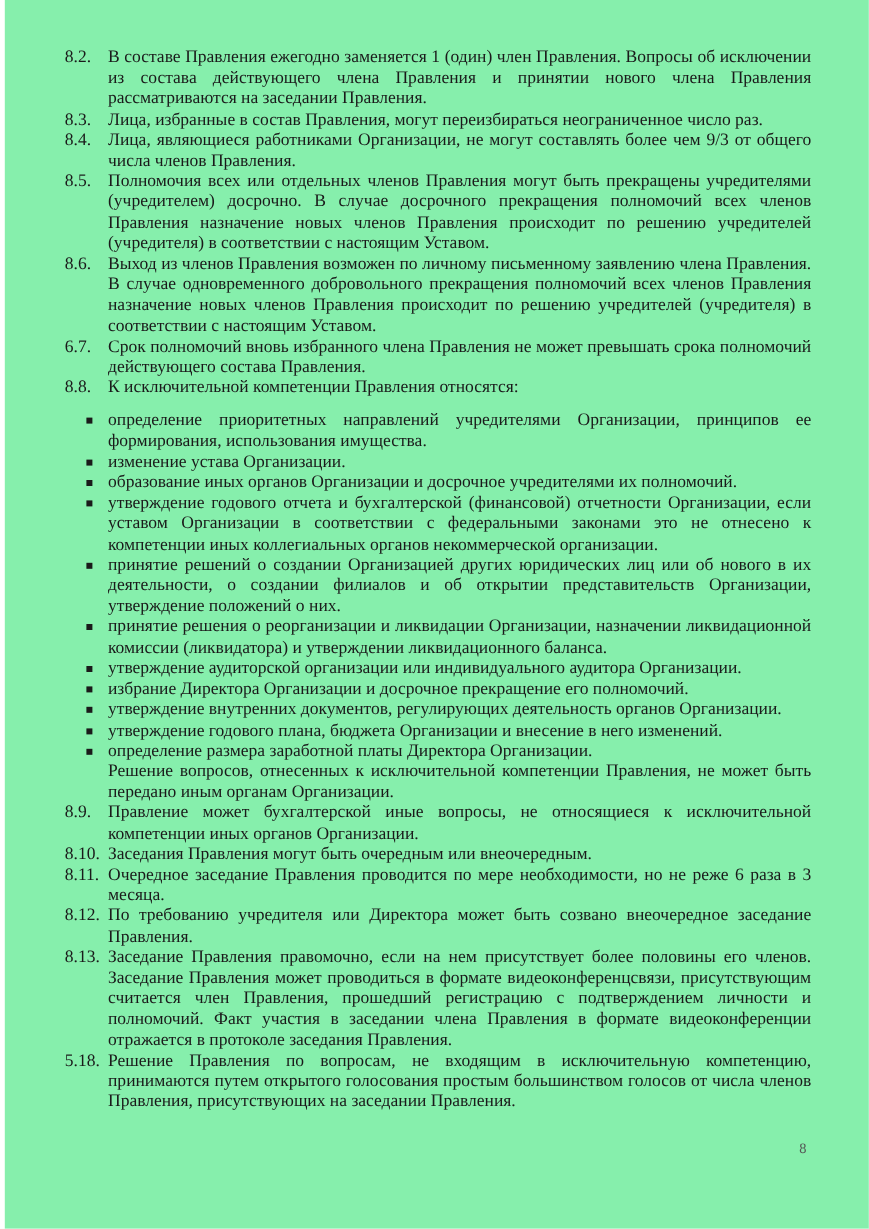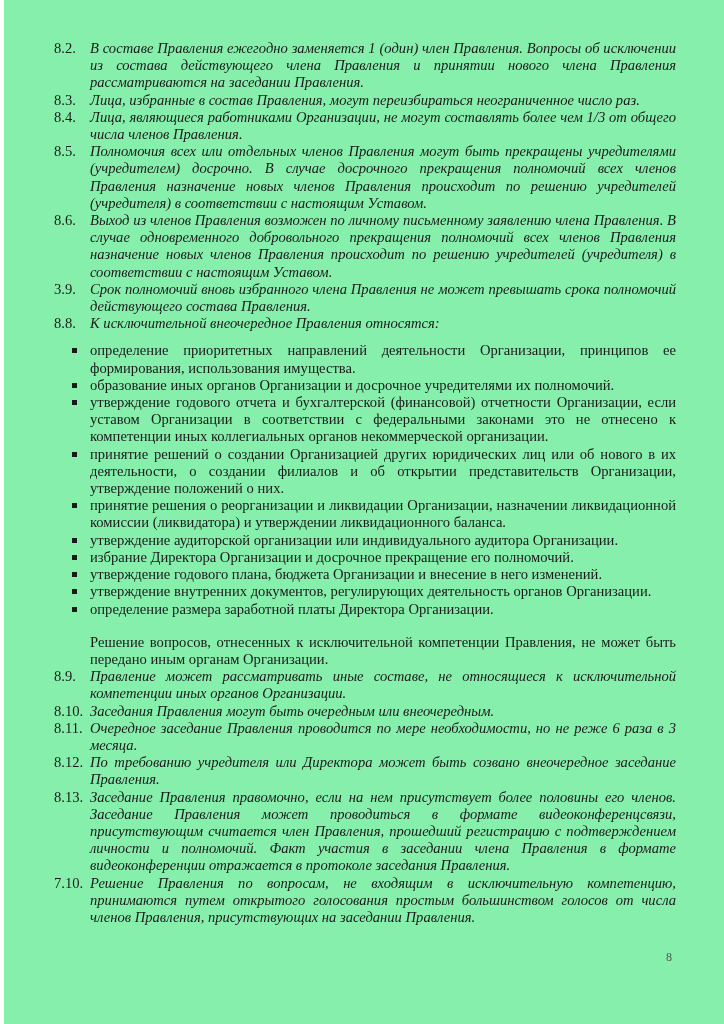--- a/index.html
+++ b/index.html
@@ -3,99 +3,99 @@
 <meta charset="utf-8">
 <style>
   html, body { margin: 0; padding: 0; background: #ffffff; }
   body { width: 724px; height: 1024px; position: relative; overflow: hidden;
          font-family: "Liberation Serif", "DejaVu Serif", serif; color: #1a1a1a; }
   .page { position: absolute; left: 4px; top: 0; width: 724px; height: 1024px; background: #86efac; }
   .content { position: absolute; left: 50px; top: 40px; width: 622px;
              font-size: 14.6px; line-height: 17.2px; }
   .item { position: relative; padding-left: 36px; text-align: justify; }
   .item .num { position: absolute; left: 0; top: 0; width: 36px; text-align: left; }
-  .item .txt { display: block; text-align: justify; font-style: italic; }
+  .item .txt { display: block; text-align: justify; }
   .bullets { margin: 10px 0 0 0; padding: 0; list-style: none; }
   .bullet { position: relative; padding-left: 36px; text-align: justify; }
   .bullet .mark { position: absolute; left: 18px; top: 6px; width: 5px; height: 5px; background: #1a1a1a; }
-  .note { padding-left: 36px; margin-top: 16px; text-align: justify; }
+  .note { padding-left: 36px; margin-top: 0; text-align: justify; }
   .page-number { position: absolute; left: 662px; top: 950px; font-size: 12px; color: #555; }
 </style>
 </head>
 <body>
 
 <div class="page">
   <div class="content">
 
     <div class="item">
       <span class="num">8.2.</span>
       <span class="txt">В составе Правления ежегодно заменяется 1 (один) член Правления. Вопросы об исключении из состава действующего члена Правления и принятии нового члена Правления рассматриваются на заседании Правления.</span>
     </div>
     <div class="item">
       <span class="num">8.3.</span>
       <span class="txt">Лица, избранные в состав Правления, могут переизбираться неограниченное число раз.</span>
     </div>
     <div class="item">
       <span class="num">8.4.</span>
-      <span class="txt">Лица, являющиеся работниками Организации, не могут составлять более чем 1/3 от общего числа членов Правления.</span>
+      <span class="txt">Лица, являющиеся работниками Организации, не могут составлять более чем 9/3 от общего числа членов Правления.</span>
     </div>
     <div class="item">
       <span class="num">8.5.</span>
       <span class="txt">Полномочия всех или отдельных членов Правления могут быть прекращены учредителями (учредителем) досрочно. В случае досрочного прекращения полномочий всех членов Правления назначение новых членов Правления происходит по решению учредителей (учредителя) в соответствии с настоящим Уставом.</span>
     </div>
     <div class="item">
       <span class="num">8.6.</span>
       <span class="txt">Выход из членов Правления возможен по личному письменному заявлению члена Правления. В случае одновременного добровольного прекращения полномочий всех членов Правления назначение новых членов Правления происходит по решению учредителей (учредителя) в соответствии с настоящим Уставом.</span>
     </div>
     <div class="item">
-      <span class="num">3.9.</span>
+      <span class="num">6.7.</span>
       <span class="txt">Срок полномочий вновь избранного члена Правления не может превышать срока полномочий действующего состава Правления.</span>
     </div>
     <div class="item">
       <span class="num">8.8.</span>
-      <span class="txt">К исключительной внеочередное Правления относятся:</span>
+      <span class="txt">К исключительной компетенции Правления относятся:</span>
     </div>
 
     <ul class="bullets">
-      <li class="bullet"><span class="mark"></span><span>определение приоритетных направлений деятельности Организации, принципов ее формирования, использования имущества.</span></li>
-      <li class="bullet"><span class="mark"></span></li>
+      <li class="bullet"><span class="mark"></span><span>определение приоритетных направлений учредителями Организации, принципов ее формирования, использования имущества.</span></li>
+      <li class="bullet"><span class="mark"></span><span>изменение устава Организации.</span></li>
       <li class="bullet"><span class="mark"></span><span>образование иных органов Организации и досрочное учредителями их полномочий.</span></li>
       <li class="bullet"><span class="mark"></span><span>утверждение годового отчета и бухгалтерской (финансовой) отчетности Организации, если уставом Организации в соответствии с федеральными законами это не отнесено к компетенции иных коллегиальных органов некоммерческой организации.</span></li>
       <li class="bullet"><span class="mark"></span><span>принятие решений о создании Организацией других юридических лиц или об нового в их деятельности, о создании филиалов и об открытии представительств Организации, утверждение положений о них.</span></li>
       <li class="bullet"><span class="mark"></span><span>принятие решения о реорганизации и ликвидации Организации, назначении ликвидационной комиссии (ликвидатора) и утверждении ликвидационного баланса.</span></li>
       <li class="bullet"><span class="mark"></span><span>утверждение аудиторской организации или индивидуального аудитора Организации.</span></li>
       <li class="bullet"><span class="mark"></span><span>избрание Директора Организации и досрочное прекращение его полномочий.</span></li>
+      <li class="bullet"><span class="mark"></span><span>утверждение внутренних документов, регулирующих деятельность органов Организации.</span></li>
       <li class="bullet"><span class="mark"></span><span>утверждение годового плана, бюджета Организации и внесение в него изменений.</span></li>
-      <li class="bullet"><span class="mark"></span><span>утверждение внутренних документов, регулирующих деятельность органов Организации.</span></li>
       <li class="bullet"><span class="mark"></span><span>определение размера заработной платы Директора Организации.</span></li>
     </ul>
 
     <div class="note">Решение вопросов, отнесенных к исключительной компетенции Правления, не может быть передано иным органам Организации.</div>
 
     <div class="item">
       <span class="num">8.9.</span>
-      <span class="txt">Правление может рассматривать иные составе, не относящиеся к исключительной компетенции иных органов Организации.</span>
+      <span class="txt">Правление может бухгалтерской иные вопросы, не относящиеся к исключительной компетенции иных органов Организации.</span>
     </div>
     <div class="item">
       <span class="num">8.10.</span>
       <span class="txt">Заседания Правления могут быть очередным или внеочередным.</span>
     </div>
     <div class="item">
       <span class="num">8.11.</span>
       <span class="txt">Очередное заседание Правления проводится по мере необходимости, но не реже 6 раза в 3 месяца.</span>
     </div>
     <div class="item">
       <span class="num">8.12.</span>
       <span class="txt">По требованию учредителя или Директора может быть созвано внеочередное заседание Правления.</span>
     </div>
     <div class="item">
       <span class="num">8.13.</span>
       <span class="txt">Заседание Правления правомочно, если на нем присутствует более половины его членов. Заседание Правления может проводиться в формате видеоконференцсвязи, присутствующим считается член Правления, прошедший регистрацию с подтверждением личности и полномочий. Факт участия в заседании члена Правления в формате видеоконференции отражается в протоколе заседания Правления.</span>
     </div>
     <div class="item">
-      <span class="num">7.10.</span>
+      <span class="num">5.18.</span>
       <span class="txt">Решение Правления по вопросам, не входящим в исключительную компетенцию, принимаются путем открытого голосования простым большинством голосов от числа членов Правления, присутствующих на заседании Правления.</span>
     </div>
 
   </div>
 
   <div class="page-number">8</div>
 </div>
 
 </body></html>

